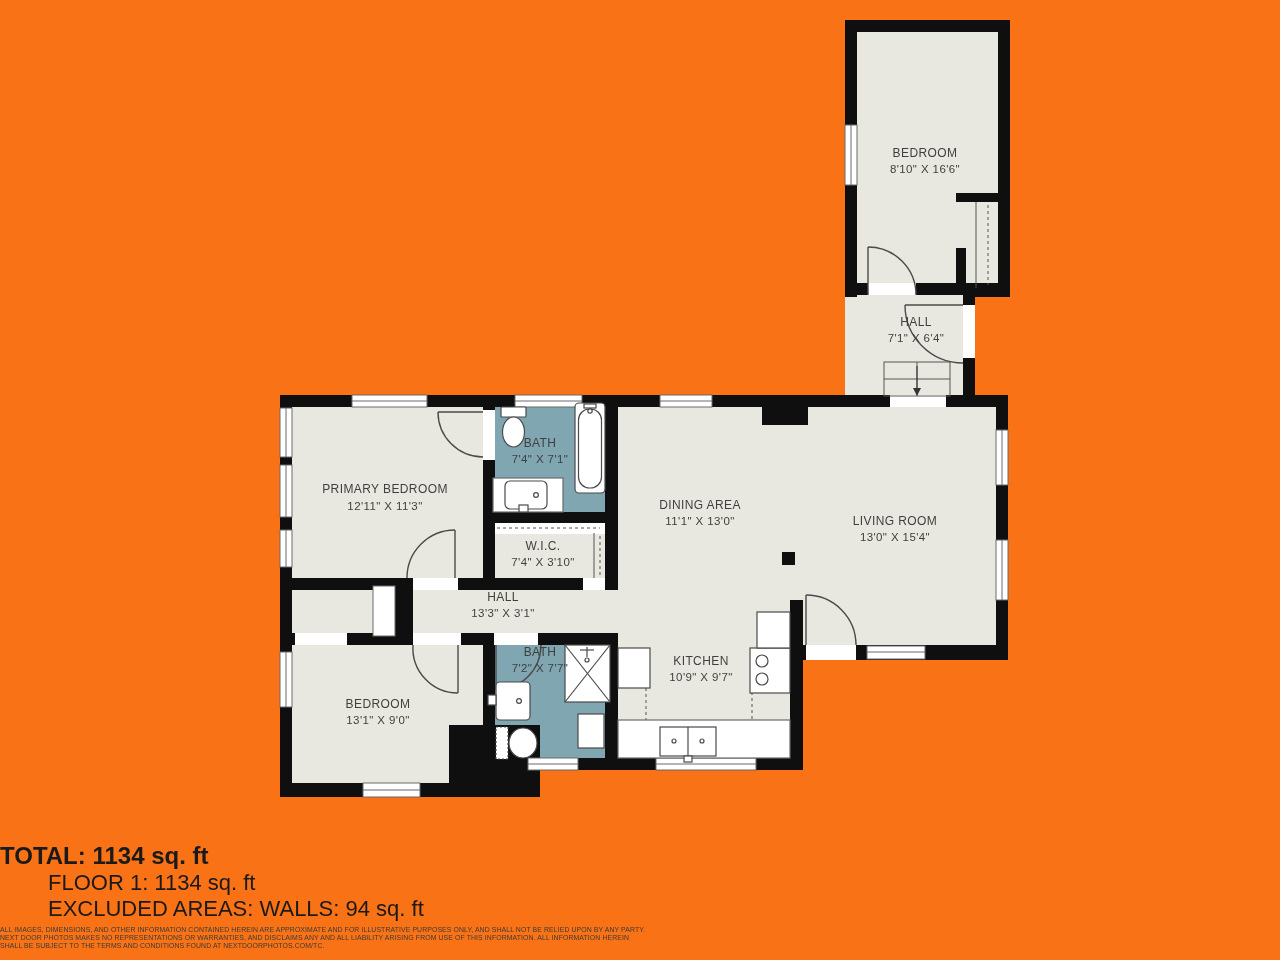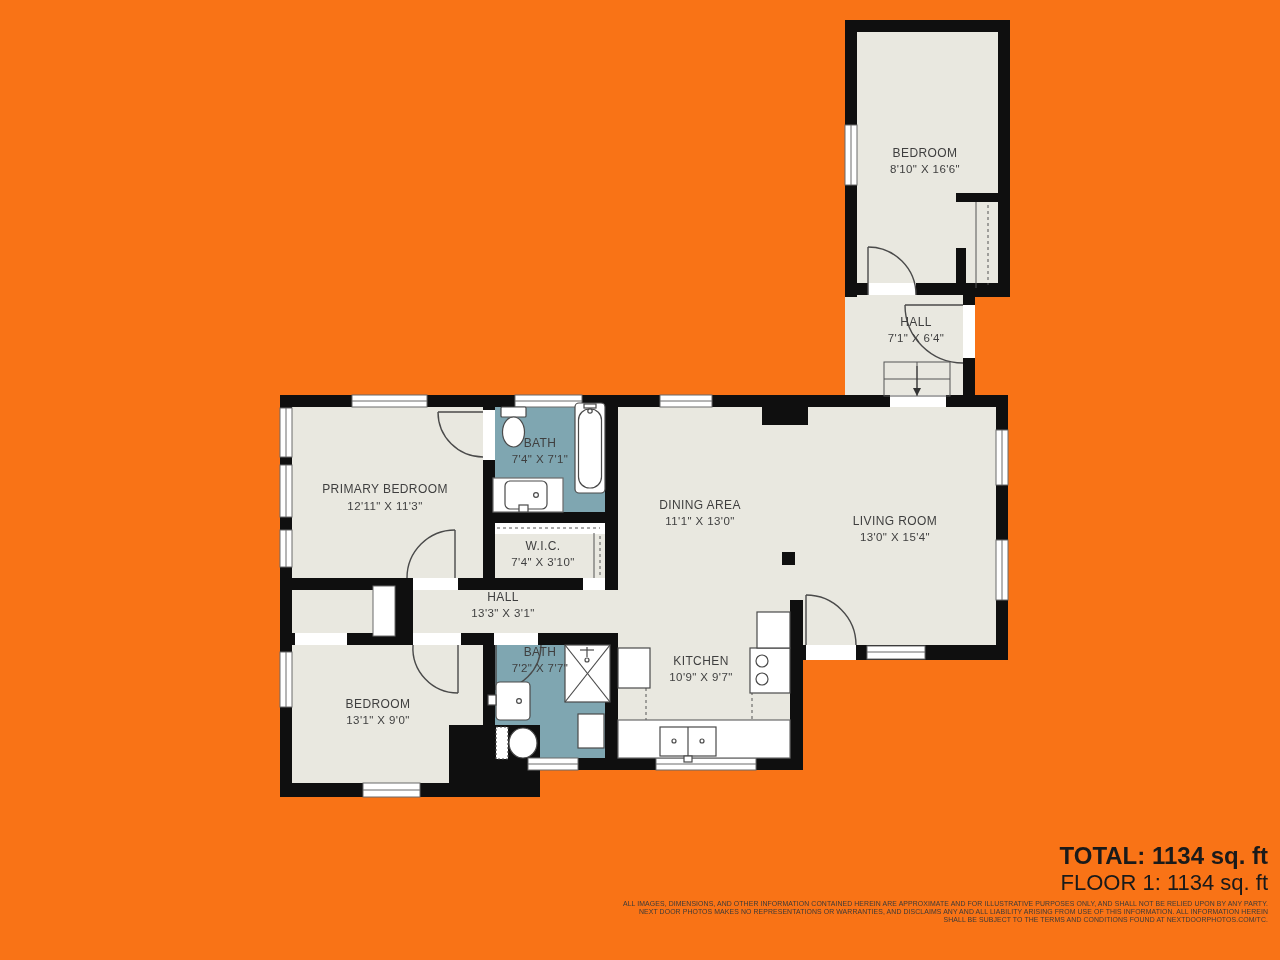--- a/index.html
+++ b/index.html
@@ -1,22 +1,22 @@
 <!DOCTYPE html>
 <html><head>
 <meta charset="utf-8">
 <style>
   html,body{margin:0;padding:0;background:#ffffff;width:1280px;height:960px;overflow:hidden;}
   .stage{position:relative;width:1280px;height:960px;background:#f97316;font-family:"Liberation Sans",sans-serif;}
   svg text{font-family:"Liberation Sans","DejaVu Sans",sans-serif;fill:#3f3f3f;letter-spacing:0.4px;}
   svg .room-name{font-size:12px;}
   svg .room-dims{font-size:11.5px;}
-  .footer{position:absolute;left:0;top:841px;width:1268px;text-align:right;color:#1a1a1a;}
+  .footer{position:absolute;left:0;top:841px;width:1268px;text-align:left;color:#1a1a1a;}
   .ft-total{font-size:24px;font-weight:bold;line-height:29px;}
-  .ft-line{font-size:22px;font-weight:400;line-height:26px;}
+  .ft-line{font-size:22px;font-weight:400;line-height:26px;padding-left:48px;}
   .ft-disc{margin-top:4px;font-size:6.9px;line-height:8.2px;color:#3a3a3a;letter-spacing:0.1px;}
 </style>
 </head>
 <body>
 
 <div class="stage">
   <svg width="1280" height="960" viewBox="0 0 1280 960">
 
     <g>
       <path d="M845,20 H1010 V297 H975 V407 H845 Z" fill="#e9e8e0"></path>
@@ -273,19 +273,20 @@
 
       <text class="room-name" x="701" y="665">KITCHEN</text>
       <text class="room-dims" x="701" y="681">10'9" X 9'7"</text>
     </g>
   </svg>
 
   
   <div class="footer">
     <div class="ft-total">TOTAL: 1134 sq. ft</div>
     <div class="ft-line">FLOOR 1: 1134 sq. ft</div>
+    <div class="ft-line">EXCLUDED AREAS: WALLS: 94 sq. ft</div>
     <div class="ft-disc">
       <div>ALL IMAGES, DIMENSIONS, AND OTHER INFORMATION CONTAINED HEREIN ARE APPROXIMATE AND FOR ILLUSTRATIVE PURPOSES ONLY, AND SHALL NOT BE RELIED UPON BY ANY PARTY.</div>
       <div>NEXT DOOR PHOTOS MAKES NO REPRESENTATIONS OR WARRANTIES, AND DISCLAIMS ANY AND ALL LIABILITY ARISING FROM USE OF THIS INFORMATION. ALL INFORMATION HEREIN</div>
       <div>SHALL BE SUBJECT TO THE TERMS AND CONDITIONS FOUND AT NEXTDOORPHOTOS.COM/TC.</div>
     </div>
   </div>
 </div>
 
 </body></html>

